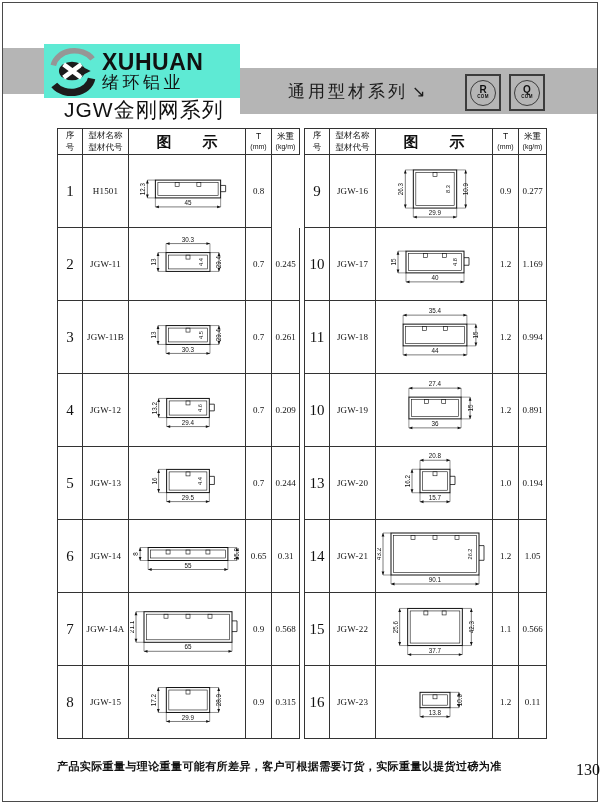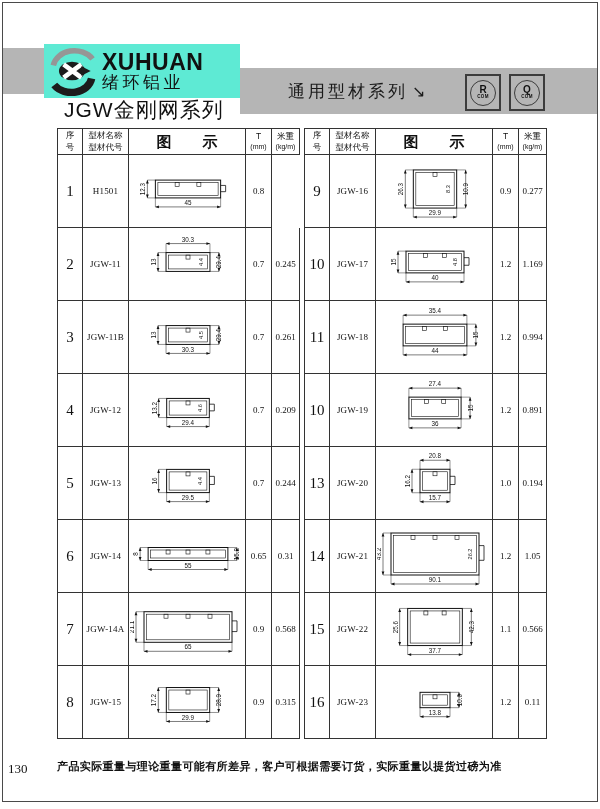--- a/index.html
+++ b/index.html
@@ -36,21 +36,21 @@
   .c-idx{width:25px;} .c-code{width:46px;text-align:right;} .c-diag{width:117px;} .c-t{width:26px;} .c-w{flex:1;}
   .head .td{font-size:8.5px;line-height:1.3;font-weight:500;}
   .head .c-diag{font-size:15px;font-weight:600;letter-spacing:8px;padding-left:8px;text-align:right;}
   .head .unit{font-size:7px;font-weight:400;}
   .row-idx{font-family:"Liberation Serif",serif;font-size:15px;}
   .row-code{font-family:"Liberation Serif",serif;font-size:9px;letter-spacing:0.2px;}
   .row-num{font-family:"Liberation Serif",serif;font-size:9px;}
   .c-diag svg{display:block;}
   
   .footer-note{position:absolute;left:57px;top:743px;font-size:11px;font-weight:700;letter-spacing:0.4px;margin-top:16px;}
-  .page-num{position:absolute;left:0;right:0;top:761px;text-align:left;font-size:13px;font-family:"Liberation Serif",serif;margin-left:8px;}
+  .page-num{position:absolute;left:0;right:0;top:761px;text-align:right;font-size:16px;font-family:"Liberation Serif",serif;}
 </style>
 </head>
 <body>
 
 <div class="frame"></div>
 
 <div class="band-left"></div>
 
 <div class="logo">
   <svg viewBox="0 0 60 52" aria-hidden="true">

